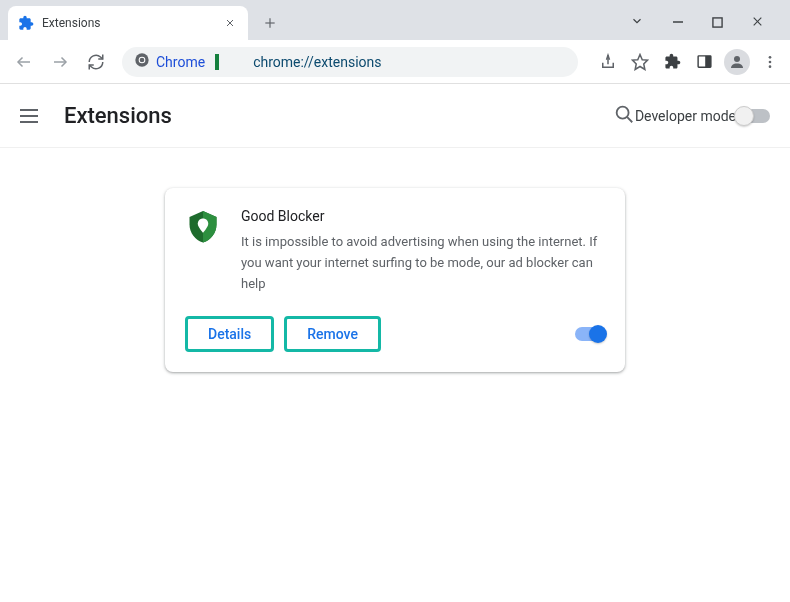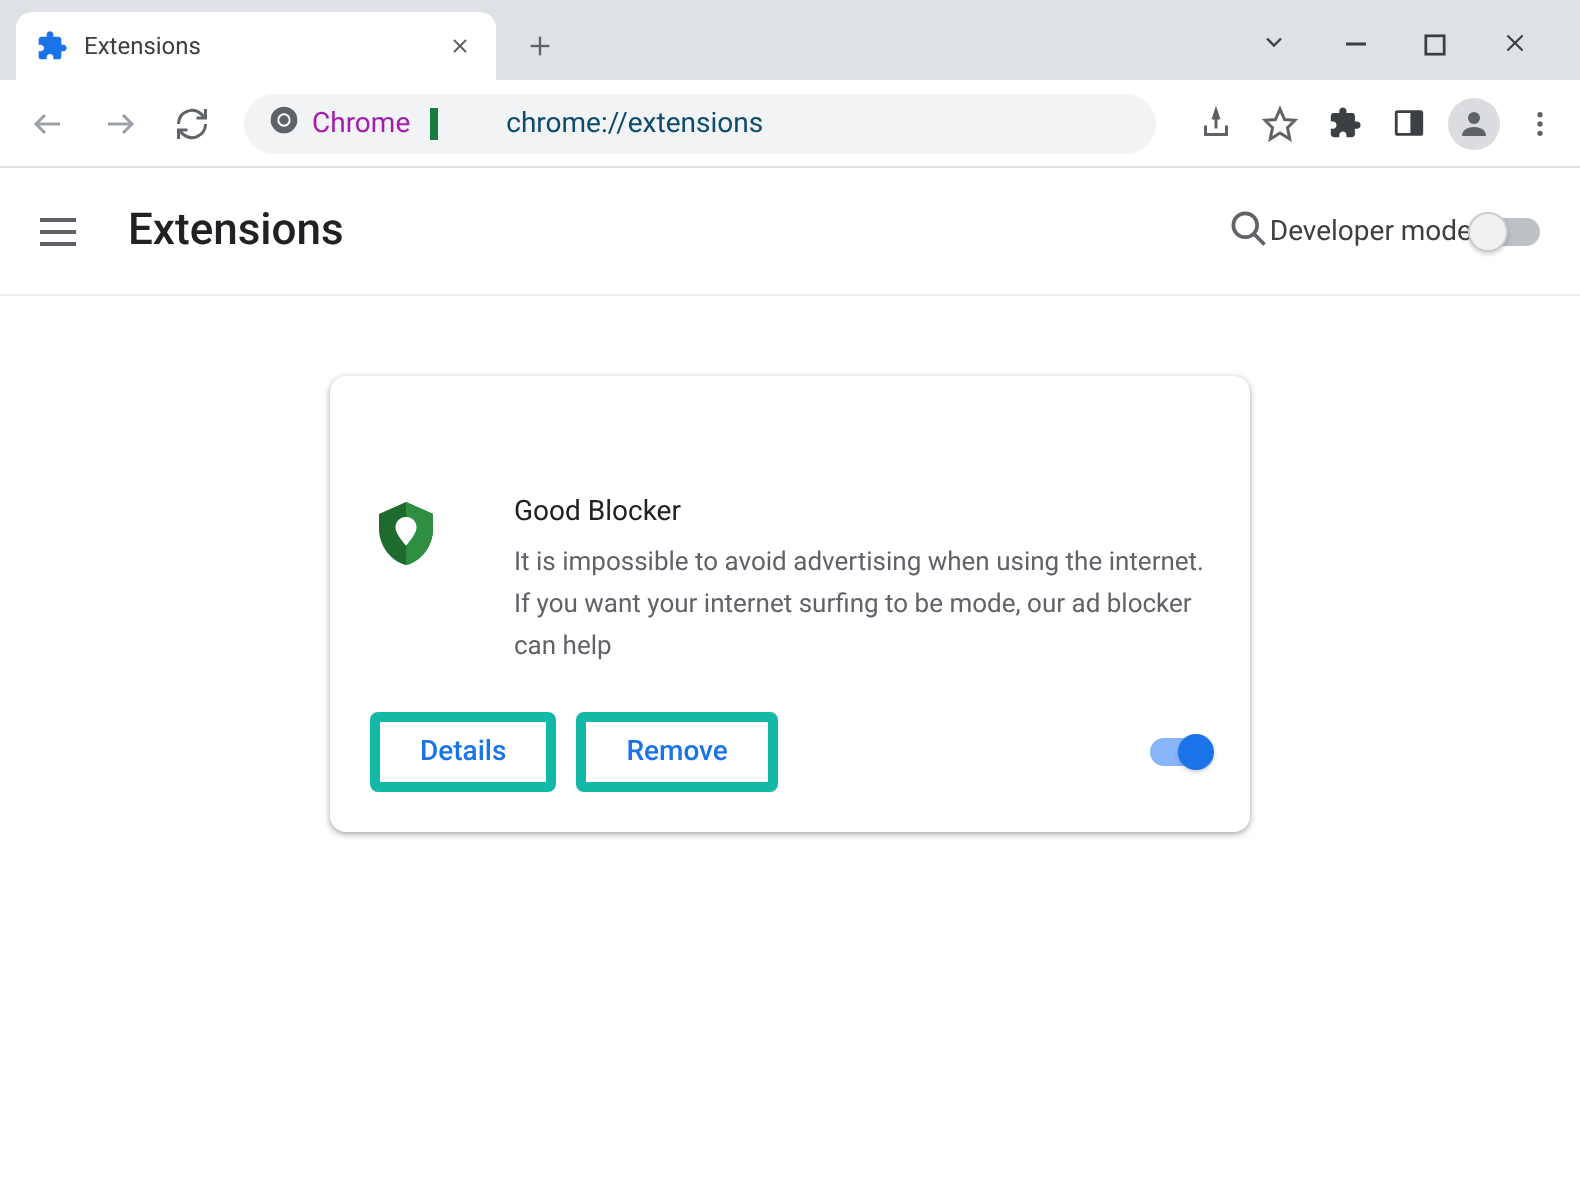--- a/index.html
+++ b/index.html
@@ -14,47 +14,47 @@
     .new-tab { width: 28px; height: 28px; margin-left: 8px; display: flex; align-items: center; justify-content: center; color: #5f6368; cursor: pointer; margin-bottom: 3px; }
     .window-controls { margin-left: auto; display: flex; gap: 28px; align-items: center; padding-right: 18px; color: #3c4043; margin-bottom: 8px; }
     .window-ctrl { cursor: pointer; }
     
     
     .toolbar { height: 44px; background: #fff; border-bottom: 1px solid #e0e0e0; display: flex; align-items: center; padding: 0 8px; gap: 4px; }
     .tb-btn { width: 32px; height: 32px; display: flex; align-items: center; justify-content: center; color: #9aa0a6; border-radius: 50%; cursor: pointer; }
     .tb-btn.active { color: #5f6368; }
     .omnibox { flex: 1; height: 30px; background: #f1f3f4; border-radius: 15px; display: flex; align-items: center; padding: 0 12px; margin: 0 6px; font-size: 14px; color: #5f6368; }
     .omnibox-chrome { display: flex; align-items: center; gap: 6px; }
-    .omnibox-label { color: #a21caf; padding-right: 10px; border-right: 4px solid #15803d; margin-right: 10px; }
+    .omnibox-label { color: #1d4ed8; padding-right: 10px; border-right: 4px solid #15803d; margin-right: 10px; }
     .omnibox-url { color: #0c4a6e; margin-left: 24px; }
     .tb-right { display: flex; align-items: center; gap: 8px; margin-left: 8px; }
     .tb-icon { width: 24px; height: 24px; display: flex; align-items: center; justify-content: center; color: #5f6368; cursor: pointer; }
     .avatar { width: 26px; height: 26px; background: #dadce0; border-radius: 50%; display: flex; align-items: center; justify-content: center; }
     
     
     .ext-header { height: 64px; display: flex; align-items: center; padding: 0 20px; border-bottom: 1px solid #f0f0f0; }
     .hamburger { width: 24px; height: 24px; display: flex; flex-direction: column; justify-content: center; gap: 4px; cursor: pointer; margin-right: 20px; }
     .hamburger span { height: 2px; background: #5f6368; width: 18px; }
     .ext-title { font-size: 22px; font-weight: 500; color: #202124; }
     .ext-header-right { margin-left: auto; display: flex; align-items: center; gap: 0; }
     .search-icon { color: #5f6368; cursor: pointer; }
     .dev-mode-label { font-size: 14px; color: #3c4043; }
     .toggle-off { width: 34px; height: 14px; background: #bdc1c6; border-radius: 7px; position: relative; cursor: pointer; }
     .toggle-off::after { content: ''; position: absolute; width: 18px; height: 18px; background: #f1f1f1; border: 1px solid #ccc; border-radius: 50%; top: -3px; left: -2px; box-shadow: 0 1px 2px rgba(0,0,0,0.2); }
     
     
     .content { padding: 40px 0; display: flex; justify-content: center; position: relative; }
     .card { width: 460px; background: #fff; border-radius: 8px; box-shadow: 0 1px 2px rgba(60,64,67,0.3), 0 1px 3px 1px rgba(60,64,67,0.15); padding: 20px; }
-    .card-top { display: flex; gap: 36px; margin-top: 40px; }
+    .card-top { display: flex; gap: 20px; }
     .ext-icon { width: 36px; height: 36px; flex-shrink: 0; }
     .card-info { flex: 1; }
     .card-title { font-size: 14px; color: #202124; margin-bottom: 8px; }
     .card-desc { font-size: 13px; color: #5f6368; line-height: 1.6; }
     .card-actions { display: flex; align-items: center; gap: 10px; margin-top: 22px; }
-    .btn { padding: 7px 20px; border: 5px solid #14b8a6; border-radius: 4px; background: #fff; color: #1a73e8; font-size: 14px; cursor: pointer; font-weight: 500; }
+    .btn { padding: 7px 20px; border: 3px solid #14b8a6; border-radius: 4px; background: #fff; color: #1a73e8; font-size: 14px; cursor: pointer; font-weight: 500; }
     .toggle-on { width: 30px; height: 14px; background: #8ab4f8; border-radius: 7px; position: relative; cursor: pointer; margin-left: auto; }
     .toggle-on::after { content: ''; position: absolute; width: 18px; height: 18px; background: #1a73e8; border-radius: 50%; top: -2px; right: -2px; box-shadow: 0 1px 2px rgba(0,0,0,0.2); }
   </style>
 </head>
 <body>
 
 <div class="titlebar">
   <div class="tab">
     <span class="tab-icon">
       <svg viewBox="0 0 24 24" fill="#1a73e8">

